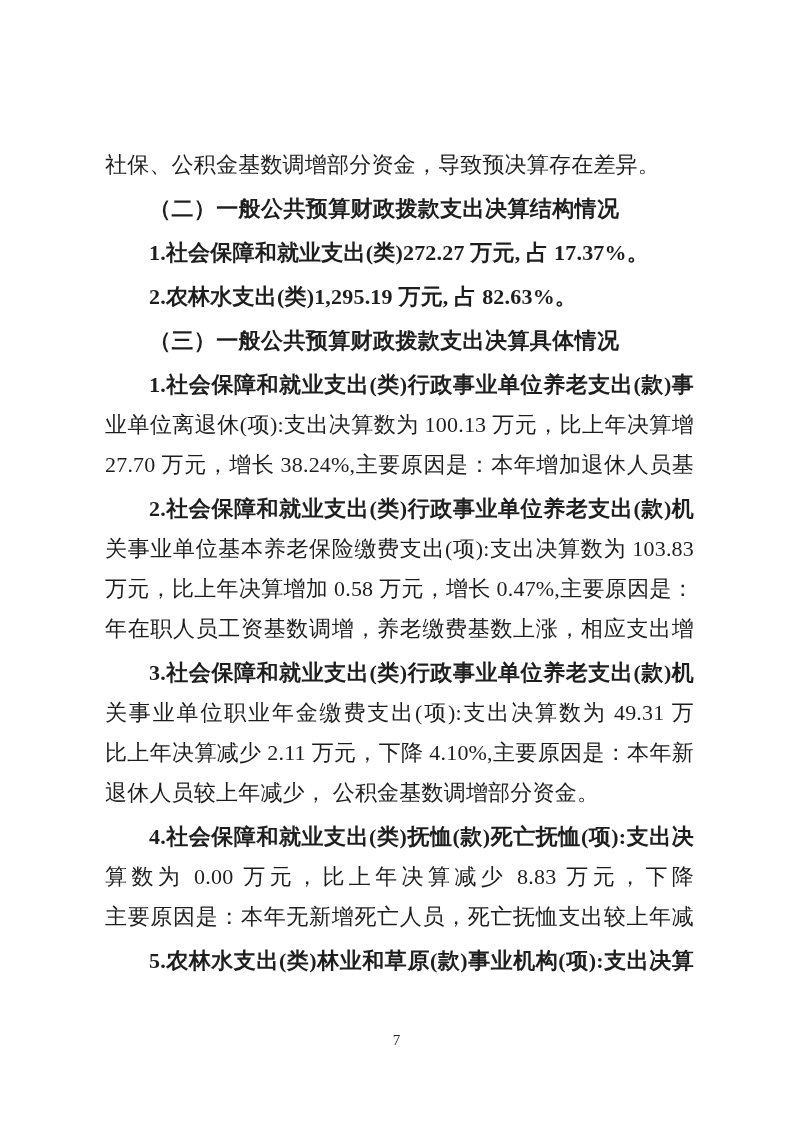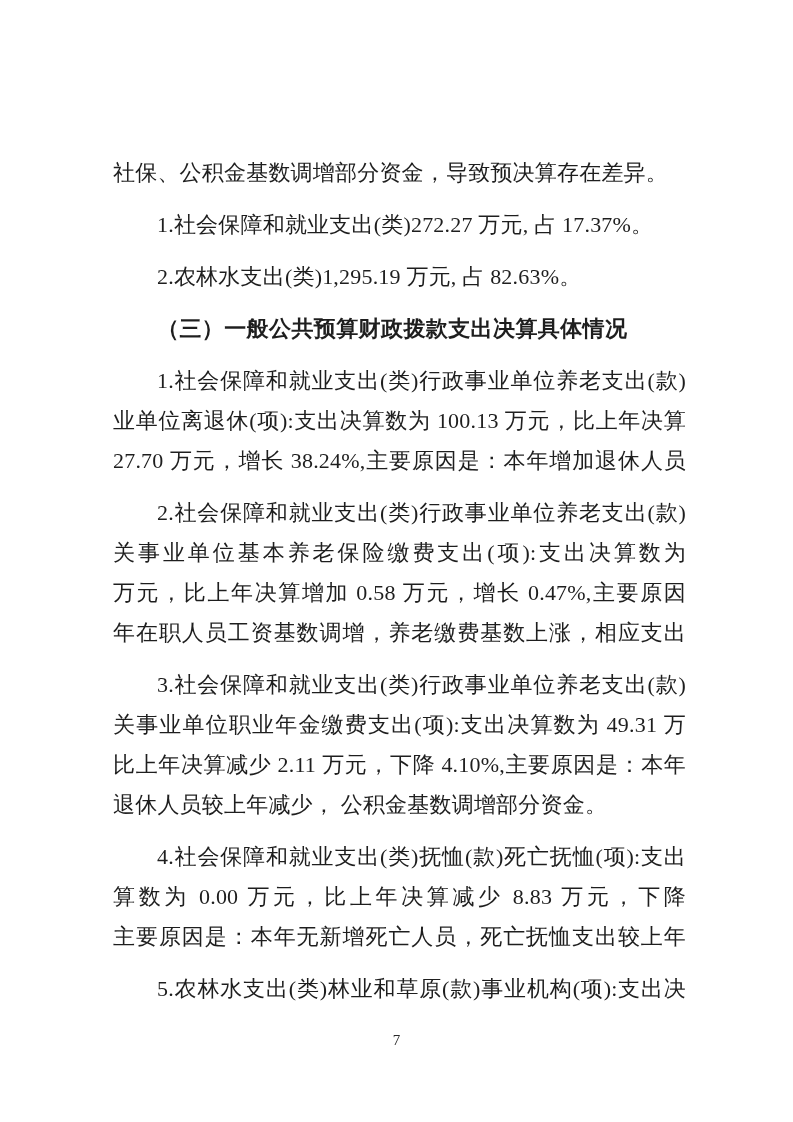--- a/index.html
+++ b/index.html
@@ -15,31 +15,31 @@
     overflow: hidden;
     font-family: "Liberation Serif", "DejaVu Serif", serif;
     color: #1e1e1e;
   }
   .content {
     position: absolute;
     left: 101px;
     top: 141px;
     width: 597px;
   }
-  .block { margin: 12px; padding: 0; }
+  .block { margin: 4px; padding: 0; }
   .line {
     height: 40px;
     line-height: 40px;
     font-size: 22px;
     overflow: hidden;
     white-space: normal;
     text-align: left;
     letter-spacing: 0.2px;
   }
-  .line.indent { text-indent: 44px; }
+  .line.indent { text-indent: 44px; font-weight: bold; }
   .line.fill {
     text-align: justify;
     text-align-last: justify;
     text-justify: inter-character;
   }
   .block.heading .line {
     font-weight: bold;
     letter-spacing: 0.4px;
   }
   .footer {
@@ -52,20 +52,23 @@
     color: #2a2a2a;
   }
 </style>
 </head>
 <body>
 
 <div class="page">
   <div class="content">
       <div class="block body">
         <div class="line">社保、公积金基数调增部分资金，导致预决算存在差异。</div>
+      </div>
+      <div class="block heading">
+        <div class="line indent">（二）一般公共预算财政拨款支出决算结构情况</div>
       </div>
       <div class="block body">
         <div class="line indent">1.社会保障和就业支出(类)272.27 万元, 占 17.37%。</div>
       </div>
       <div class="block body">
         <div class="line indent">2.农林水支出(类)1,295.19 万元, 占 82.63%。</div>
       </div>
       <div class="block heading">
         <div class="line indent">（三）一般公共预算财政拨款支出决算具体情况</div>
       </div>

